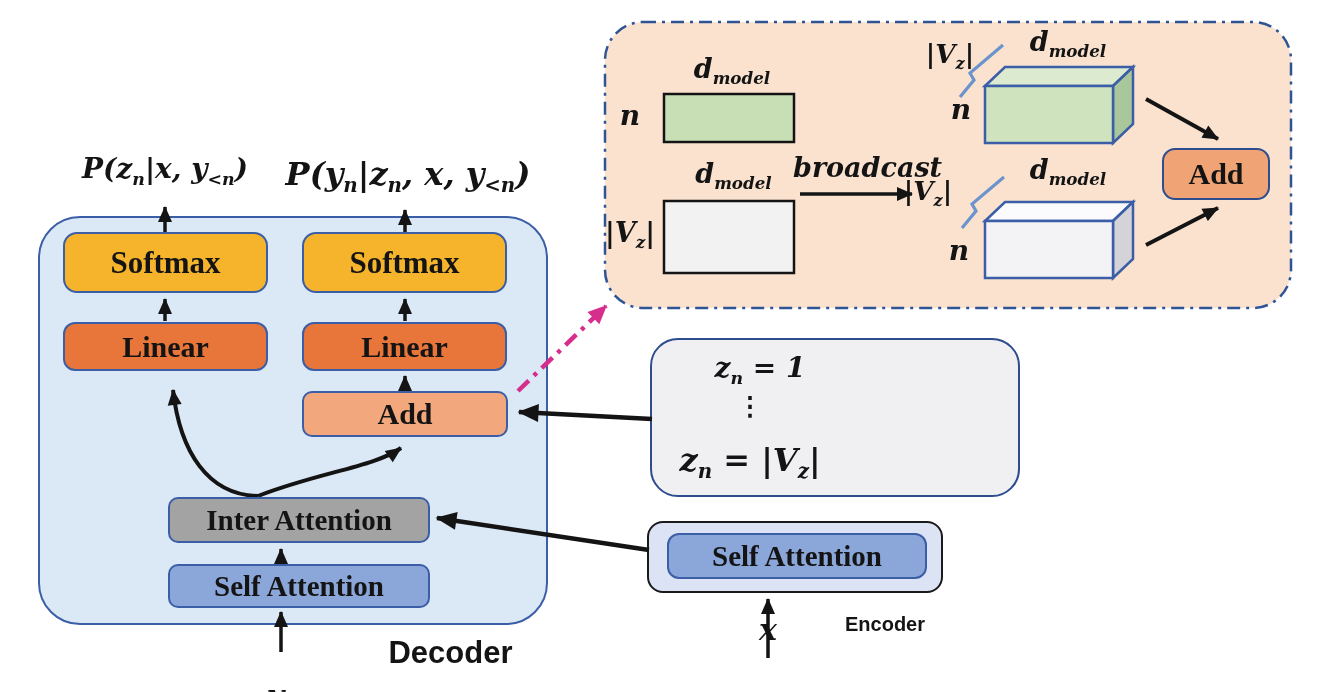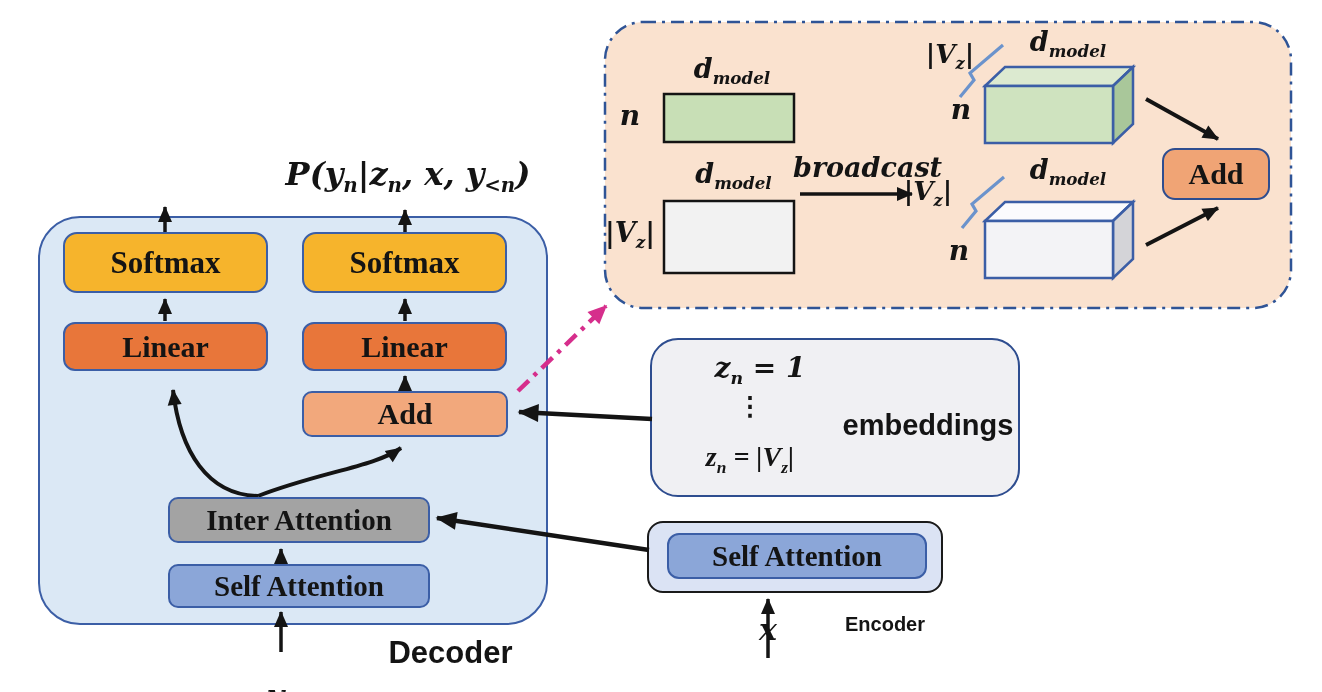--- a/index.html
+++ b/index.html
@@ -103,28 +103,28 @@
               border:2.5px solid #3b5ea6; border-radius:12px; font-size:30px;">Linear</div>
   <div class="box" style="left:302px; top:322px; width:205px; height:49px; background:#e8763a;
               border:2.5px solid #3b5ea6; border-radius:12px; font-size:30px;">Linear</div>
   <div class="box" style="left:302px; top:391px; width:206px; height:46px; background:#f2a87c;
               border:2.5px solid #3b5ea6; border-radius:10px; font-size:30px;">Add</div>
   <div class="box" style="left:168px; top:497px; width:262px; height:46px; background:#a3a3a3;
               border:2.5px solid #3b5ea6; border-radius:10px; font-size:29px;">Inter Attention</div>
   <div class="box" style="left:168px; top:564px; width:262px; height:44px; background:#8ba6d8;
               border:2.5px solid #3b5ea6; border-radius:10px; font-size:29px;">Self Attention</div>
 
+  <div class="math" style="left:45px; top:152px; width:240px; font-size:28px;">P(z<sub>n</sub>|x, y<sub>&lt;n</sub>)</div>
   <div class="math" style="left:275px; top:155px; width:266px; font-size:32px;">P(y<sub>n</sub>|z<sub>n</sub>, x, y<sub>&lt;n</sub>)</div>
   <div class="math" style="left:235px; top:642px; width:110px; font-size:30px;margin-top:36px;">y<sub>&lt;n</sub></div>
   <div class="sans-label" style="left:368px; top:635px; width:165px; font-size:31px;">Decoder</div>
 
   <div class="math" style="left:690px; top:351px; width:140px; font-size:28px;">z<sub>n</sub> = 1</div>
   <div class="math" style="left:735px; top:391px; width:30px; font-size:26px; font-style:normal;">⋮</div>
-  <div class="math" style="left:665px; top:441px; width:170px; font-size:28px;font-family:Liberation Serif, serif;">z<sub>n</sub> = |V<sub>z</sub>|</div>
-  <div class="sans-label" style="left:833px; top:409px; width:190px; font-size:29px;">embeddings</div>
+  <div class="math" style="left:665px; top:441px; width:170px; font-size:32px;">z<sub>n</sub> = |V<sub>z</sub>|</div>
 
   <div class="box" style="left:667px; top:533px; width:260px; height:46px; background:#8ba6d8;
               border:2.5px solid #3b5ea6; border-radius:12px; font-size:29px;">Self Attention</div>
   <div class="math" style="left:742px; top:612px; width:52px; font-size:30px;">x</div>
   <div class="sans-label" style="left:815px; top:613px; width:140px; font-size:20px;">Encoder</div>
 
   <div class="math" style="left:672px; top:53px; width:120px; font-size:27px;">d<sub>model</sub></div>
   <div class="math" style="left:612px; top:99px; width:36px; font-size:28px;">n</div>
   <div class="math" style="left:676px; top:158px; width:115px; font-size:27px;">d<sub>model</sub></div>
   <div class="math" style="left:600px; top:217px; width:60px; font-size:27px;">|V<sub>z</sub>|</div>

